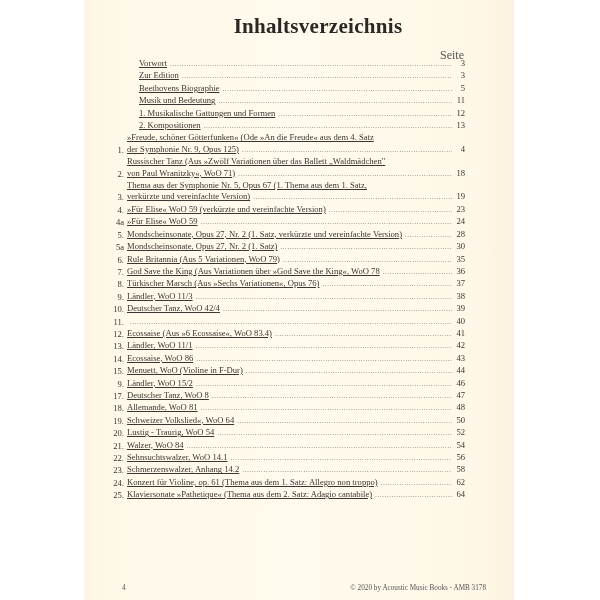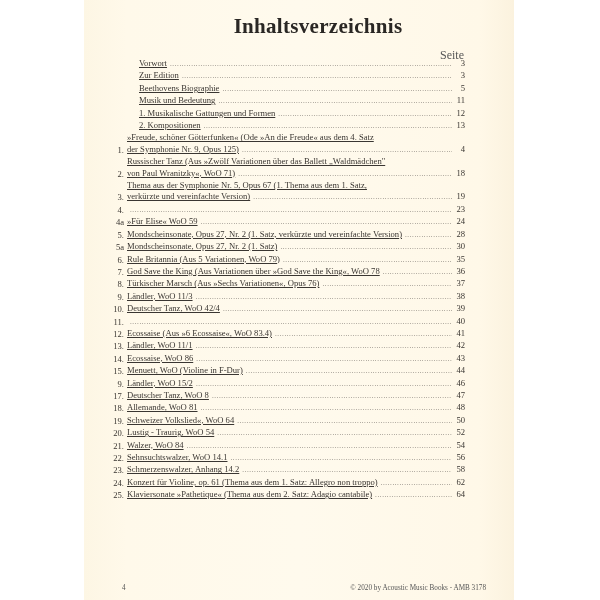--- a/index.html
+++ b/index.html
@@ -145,20 +145,21 @@
             <span class="txt">verkürzte und vereinfachte Version)</span>
             <span class="dots"></span>
             <span class="pg">19</span>
           </div>
         </div>
       </div>
       <div class="row">
         <span class="num">4.</span>
         <div class="content">
           <div class="line">
+            <span class="txt">»Für Elise« WoO 59 (verkürzte und vereinfachte Version)</span>
             <span class="dots"></span>
             <span class="pg">23</span>
           </div>
         </div>
       </div>
       <div class="row">
         <span class="num">4a</span>
         <div class="content">
           <div class="line">
             <span class="txt">»Für Elise« WoO 59</span>

